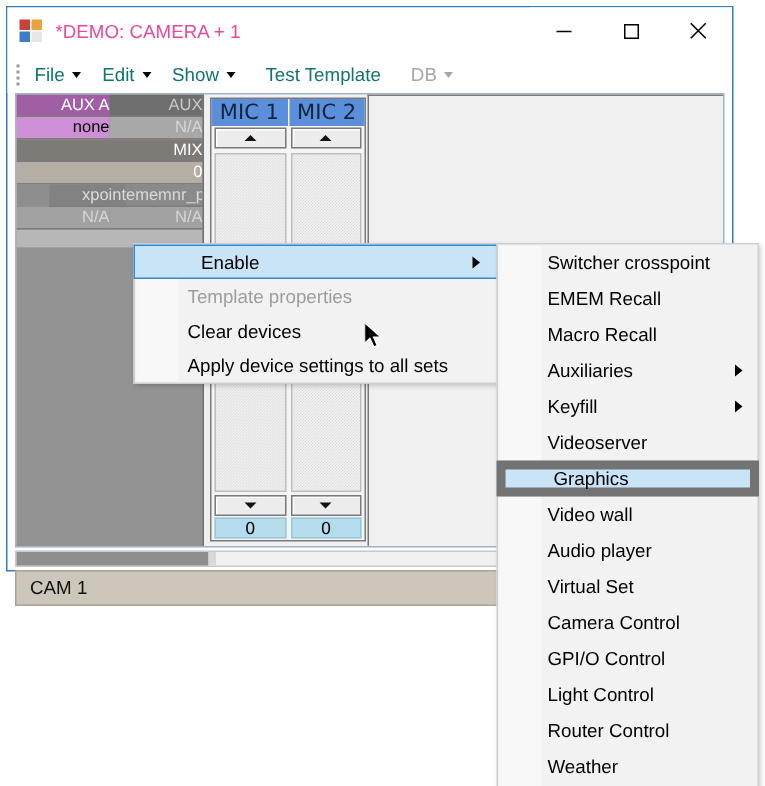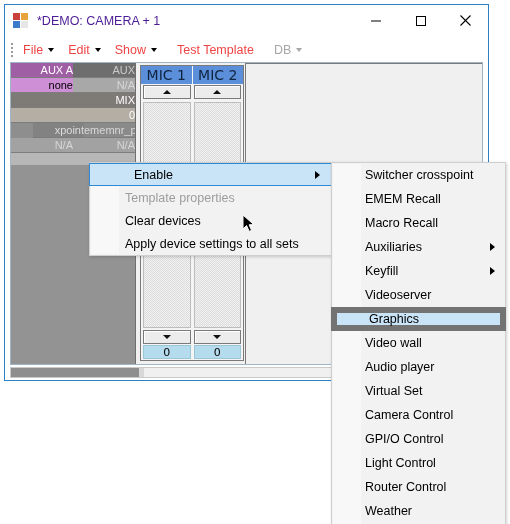--- a/index.html
+++ b/index.html
@@ -28,41 +28,41 @@
   #app-icon{
     width:16px;height:16px;margin-left:8px;margin-right:8px;
     position:relative;flex:none;
   }
   #app-icon i{position:absolute;display:block;}
   #app-icon .q1{left:0;top:0;width:7px;height:7px;background:#c8413b;}
   #app-icon .q2{left:8px;top:0;width:7px;height:7px;background:#e8a33d;}
   #app-icon .q3{left:0;top:8px;width:7px;height:7px;background:#3d7cc9;}
   #app-icon .q4{left:8px;top:8px;width:7px;height:7px;background:#e6e6e6;}
   #window-title{
-    font-size:12.5px;color:#4c1d95;white-space:nowrap;
+    font-size:12.5px;color:#ec4899;white-space:nowrap;
   }
   .wbtns{position:absolute;right:0;top:0;height:31px;display:flex;}
   .wbtn{
     width:45px;height:31px;display:flex;align-items:center;justify-content:center;
     background:#ffffff;
   }
   .wbtn svg{display:block;}
 
   
   #menubar{
     height:25px;background:#ffffff;display:flex;align-items:center;
     position:relative;
   }
   #menu-grip{
     width:8px;height:25px;display:flex;flex-direction:column;
     align-items:center;justify-content:center;gap:2px;margin-left:3px;
   }
   #menu-grip span{display:block;width:2px;height:2px;background:#9a9a9a;}
   .menuitem{
-    font-size:12.5px;color:#ef4444;padding:3px 7px;white-space:nowrap;
+    font-size:12.5px;color:#0f766e;padding:3px 7px;white-space:nowrap;
     display:flex;align-items:center;gap:5px;
   }
   .menuitem.disabled{color:#a6a6a6;}
   .caret{
     width:0;height:0;border-left:3.5px solid transparent;border-right:3.5px solid transparent;
     border-top:4px solid #000;display:inline-block;margin-top:1px;
   }
   .menuitem.disabled .caret{border-top-color:#a6a6a6;}
 
   
@@ -352,20 +352,23 @@
       </div>
 
       <div id="work-area"></div>
     </div>
 
     <div id="hscroll">
       <div id="hscroll-thumb"></div>
       <div id="hscroll-grip"></div>
     </div>
 
+    <div id="cam-bar">
+      <span>CAM 1</span>
+    </div>
   </div>
 </div>
 
 <div id="ctx-menu">
   <div id="ctx-gutter"></div>
 
   <div class="ctx-item selected">
     <span>Enable</span>
     <i class="ctx-arrow"></i>
   </div>

